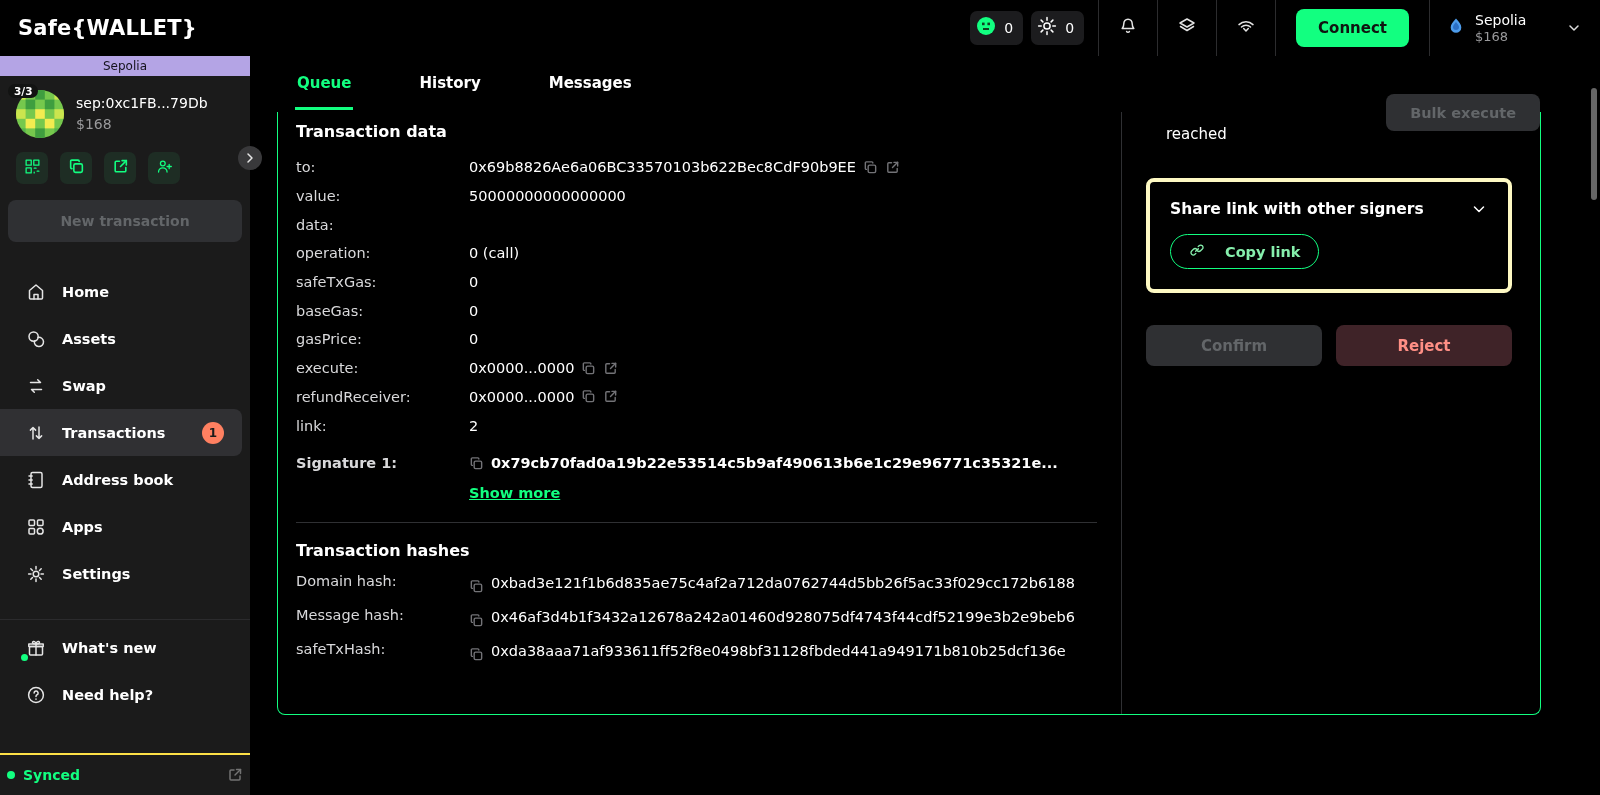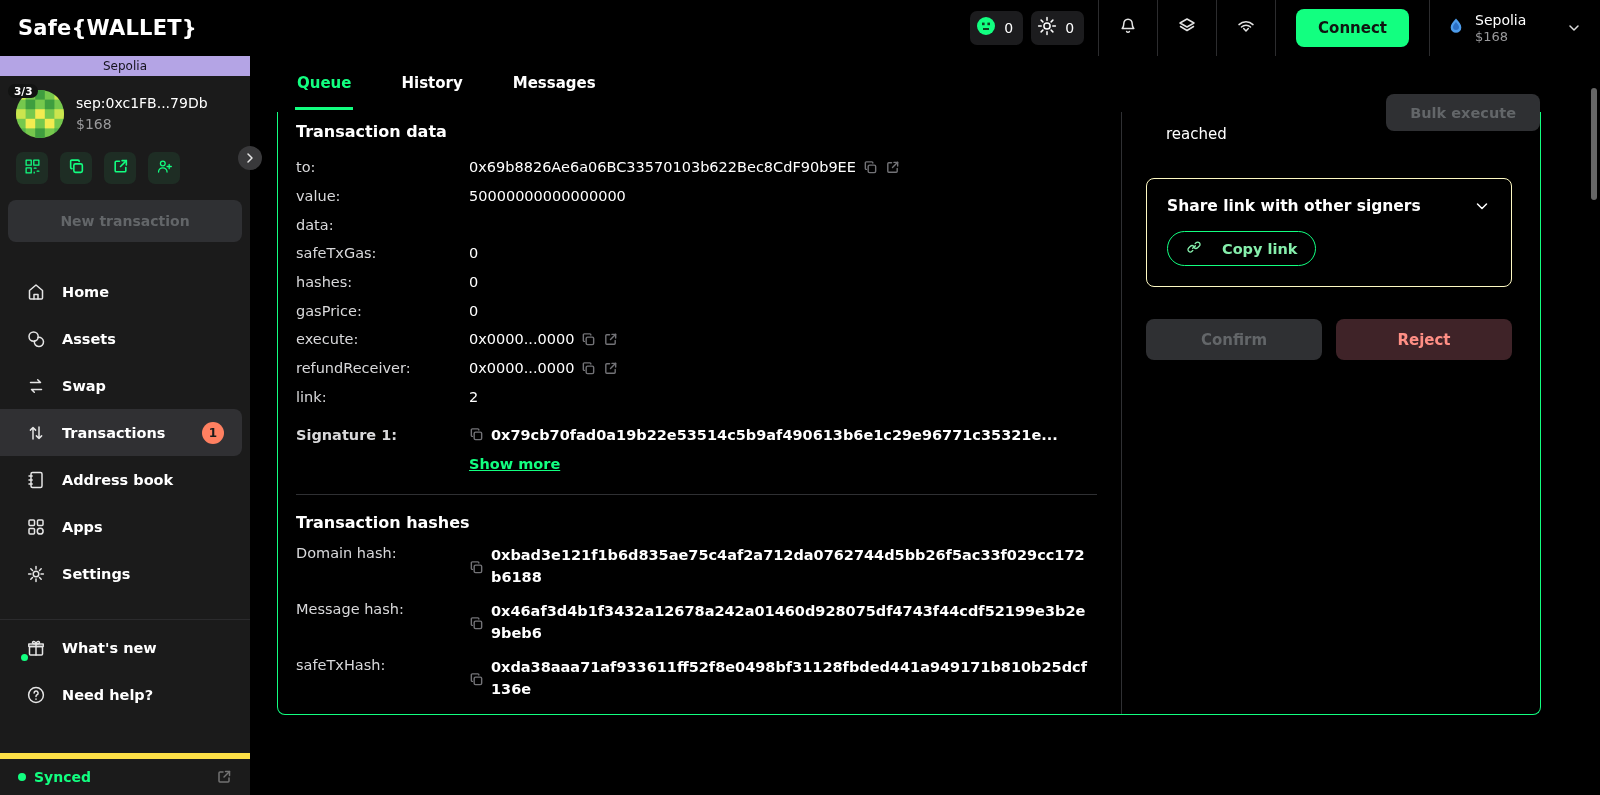--- a/index.html
+++ b/index.html
@@ -46,55 +46,55 @@
             color:#636669; font-size:14px; font-weight:700; font-family:inherit; }
   .nav { margin-top:26px; }
   .nav-item { position:relative; height:47px; display:flex; align-items:center; gap:16px; padding-left:26px;
               color:#fff; font-size:14.5px; font-weight:600; cursor:pointer; }
   .nav-item .nico { color:#e5e5e5; display:flex; }
   .nav-item.active { background:#303033; margin-right:8px; border-radius:0 8px 8px 0; }
   .nav-badge { margin-left:auto; margin-right:18px; width:22px; height:22px; border-radius:50%; background:#FF8061;
                color:#1b1b1b; font-size:12px; font-weight:700; display:flex; align-items:center; justify-content:center; }
   .lower { margin-top:22px; border-top:1px solid #2b2b2d; padding-top:4px; }
   .beamer-dot { position:absolute; left:21px; top:30px; width:7px; height:7px; border-radius:50%; background:#12FF80; }
-  .side-footer { position:absolute; bottom:0; left:0; right:0; height:42px; border-top:6px solid #fde047;
-                 display:flex; align-items:center; padding:0 18px; }
+  .side-footer { position:absolute; bottom:0; left:0; right:0; height:42px; border-top:2px solid #fde047;
+                 display:flex; align-items:center; padding:0 7px; }
   .sync-dot { width:8px; height:8px; border-radius:50%; background:#12FF80; margin-right:8px; }
   .sync-label { color:#12FF80; font-size:14px; font-weight:600; cursor:pointer; }
   .footer-ext { margin-left:auto; color:#737373; display:flex; cursor:pointer; }
 
   
   .content { position:absolute; top:56px; left:250px; right:0; bottom:0; background:#000; z-index:1; }
-  .tabs { display:flex; gap:46px; padding-left:45px; height:54px; }
+  .tabs { display:flex; gap:64px; padding-left:45px; height:54px; }
   .tab { display:flex; align-items:center; font-size:15px; font-weight:700; color:#fff; cursor:pointer; padding:0 2px; }
   .tab.active { color:#12FF80; box-shadow:inset 0 -3px 0 #12FF80; }
   .bulk { position:absolute; top:38px; right:60px; height:37px; padding:0 24px; background:#2f3033; color:#636669;
           border:0; border-radius:8px; font-size:14.5px; font-weight:700; font-family:inherit; }
 
   .txbox { position:absolute; left:27px; right:59px; top:56px; bottom:80px; border:1px solid #12FF80; border-top:none;
            border-radius:0 0 8px 8px; display:flex; overflow:hidden; }
   .txleft { width:843px; flex:none; padding:10px 24px 0 18px; }
   .txtitle { font-size:16px; font-weight:700; }
   .rows { margin-top:12px; }
   .kv { display:grid; grid-template-columns:173px 1fr; align-items:center; min-height:28.7px; font-size:14.5px; }
   .kv .k { color:#d9d9db; }
   .kv .v { color:#fff; display:flex; align-items:center; gap:7px; }
   .vicon { color:#737377; display:flex; cursor:pointer; }
   .sigrow { margin-top:9px;font-weight:bold; }
   .showmore { color:#12FF80; font-weight:700; text-decoration:underline; font-size:14.5px; cursor:pointer; display:inline-block; margin-top:2px; }
   .txdiv { height:1px; background:#2f3033; margin:16px 0 18px; }
   .hashrow { display:grid; grid-template-columns:173px 1fr; font-size:14.5px; margin-top:12px; align-items:start; }
   .hashrow .k { color:#d9d9db; padding-top:1px; }
-  .hashval { display:flex; gap:7px; align-items:center;font-weight:bold; }
+  .hashval { display:flex; gap:7px; align-items:flex-end; }
   .hashval .txt { max-width:602px; word-break:break-all; line-height:22px; color:#fff; }
   .hashval .vicon { margin-top:3px; }
 
   .txright { flex:1; border-left:1px solid #2f3033; padding:13px 28px 0 24px; }
   .reached { font-size:15px; margin-left:20px; }
-  .sharecard { margin-top:35px; border:1px solid #fef9c3; border-radius:8px; padding:18px 20px 20px; }
+  .sharecard { margin-top:35px; border:4px solid #fef9c3; border-radius:8px; padding:18px 20px 20px; }
   .sharehead { display:flex; align-items:center; justify-content:space-between; font-size:15.5px; font-weight:700; }
   .share-chev { color:#fff; display:flex; cursor:pointer; }
   .copylink { margin-top:16px; display:inline-flex; align-items:center; gap:20px; border:1.5px solid #12FF80; color:#86efac;
               background:transparent; border-radius:20px; padding:7px 18px; font-size:14.5px; font-weight:700;
               font-family:inherit; cursor:pointer;justify-content:flex-end; }
   .actions { display:flex; gap:14px; margin-top:32px; }
   .btn-confirm { flex:1; height:41px; border:0; border-radius:8px; background:#2f3033; color:#636669;
                  font-size:15px; font-weight:700; font-family:inherit; }
   .btn-reject { flex:1; height:41px; border:0; border-radius:8px; background:#3f2328; color:#ff8f85;
                 font-size:15px; font-weight:700; font-family:inherit; cursor:pointer; }
@@ -401,27 +401,33 @@
         <div class="kv">
           <span class="k">value:</span>
           <span class="v">
               <span>50000000000000000</span>
             </span>
         </div>
         <div class="kv">
           <span class="k">data:</span>
         </div>
         <div class="kv">
+          <span class="k">operation:</span>
+          <span class="v">
+              <span>0 (call)</span>
+            </span>
+        </div>
+        <div class="kv">
           <span class="k">safeTxGas:</span>
           <span class="v">
               <span>0</span>
             </span>
         </div>
         <div class="kv">
-          <span class="k">hashes:</span>
+          <span class="k">baseGas:</span>
           <span class="v">
               <span>0</span>
             </span>
         </div>
         <div class="kv">
           <span class="k">gasPrice:</span>
           <span class="v">
               <span>0</span>
             </span>
         </div>

